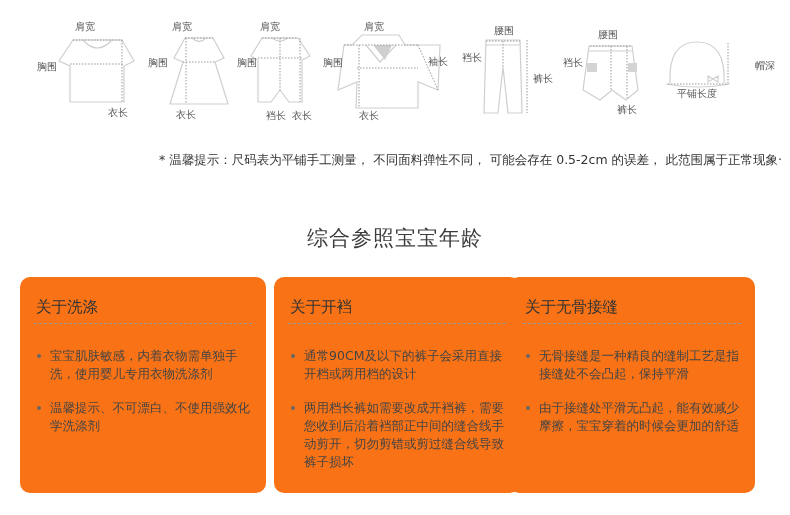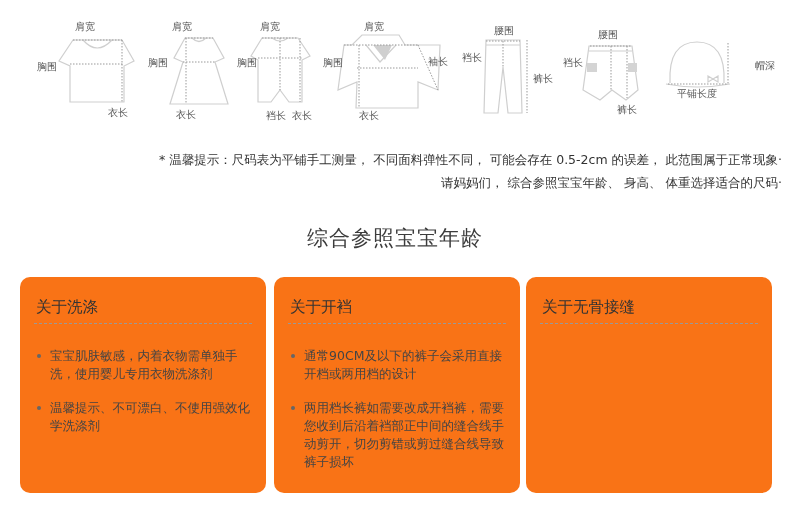--- a/index.html
+++ b/index.html
@@ -103,21 +103,20 @@
   <span class="lbl" style="left:598px;top:29px;">腰围</span>
   <span class="lbl" style="left:563px;top:57px;">裆长</span>
   <span class="lbl" style="left:617px;top:104px;">裤长</span>
 
   <span class="lbl" style="left:735px;top:60px;padding-left:20px;">帽深</span>
   <span class="lbl" style="left:677px;top:88px;text-align:right;">平铺长度</span>
 </div>
 
 <div class="notice">
   <div>* 温馨提示：尺码表为平铺手工测量， 不同面料弹性不同， 可能会存在 0.5-2cm 的误差， 此范围属于正常现象·</div>
-  <div>请妈妈们， 综合参照宝宝年龄、 身高、 体重选择适合的尺码·</div>
 </div>
 
 <div class="section-title">综合参照宝宝年龄</div>
 
 <div class="card" style="left:20px;">
   <div class="card-title">关于洗涤</div>
   <div class="card-divider"></div>
   <ul class="card-list">
     <li>宝宝肌肤敏感，内着衣物需单独手洗，使用婴儿专用衣物洗涤剂</li>
     <li>温馨提示、不可漂白、不使用强效化学洗涤剂</li>
@@ -126,16 +125,20 @@
 
 <div class="card" style="left:274px;">
   <div class="card-title">关于开裆</div>
   <div class="card-divider"></div>
   <ul class="card-list">
     <li>通常90CM及以下的裤子会采用直接开档或两用档的设计</li>
     <li>两用档长裤如需要改成开裆裤，需要您收到后沿着裆部正中间的缝合线手动剪开，切勿剪错或剪过缝合线导致裤子损坏</li>
   </ul>
 </div>
 
-<div class="card" style="left:526px;">
+<div class="card" style="left:509px;">
   <div class="card-title">关于无骨接缝</div>
   <div class="card-divider"></div>
+  <ul class="card-list">
+    <li>无骨接缝是一种精良的缝制工艺是指接缝处不会凸起，保持平滑</li>
+    <li>由于接缝处平滑无凸起，能有效减少摩擦，宝宝穿着的时候会更加的舒适</li>
+  </ul>
 </div>
 
 </body></html>

